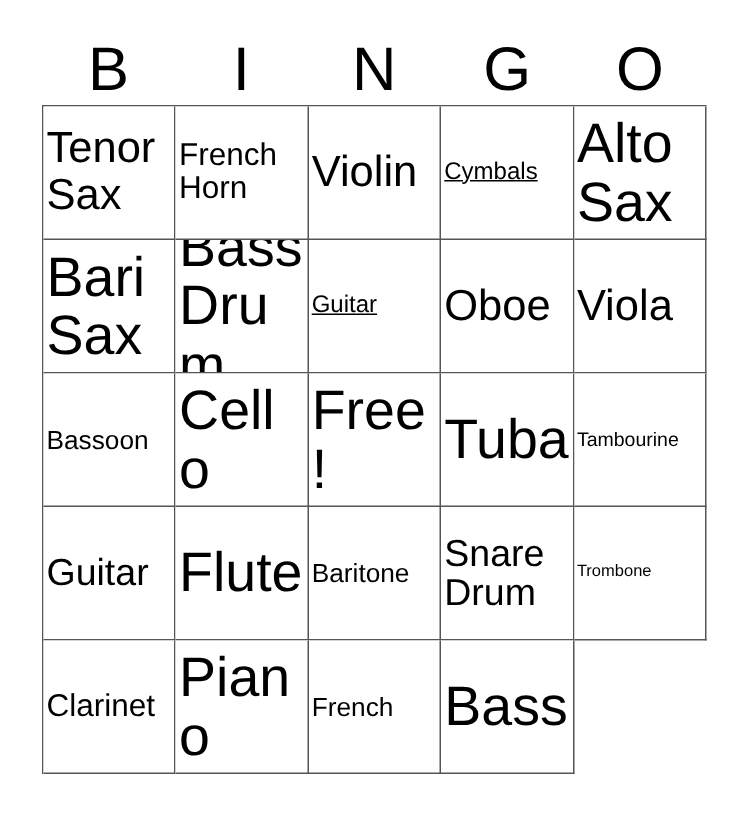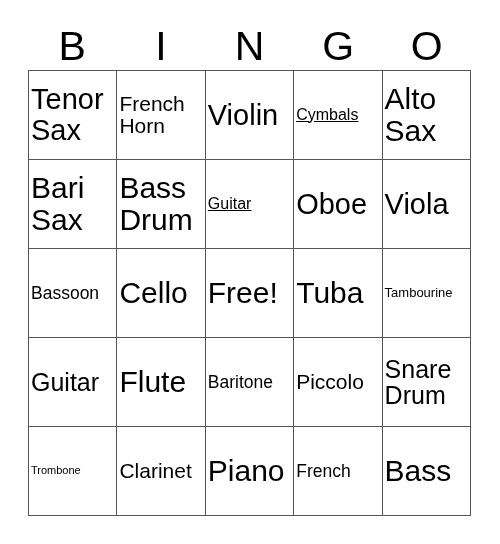--- a/index.html
+++ b/index.html
@@ -81,21 +81,21 @@
   }
 
   
   .fs-xs  { font-size: 13px; }
   .fs-s   { font-size: 11px; }
   .fs-sm  { font-size: 16px; text-decoration: underline; }
   .fs-m   { font-size: 17.5px; }
   .fs-ml  { font-size: 21px; }
   .fs-l   { font-size: 25px; }
   .fs-xl  { font-size: 29px; }
-  .fs-xxl { font-size: 30px; }
+  .fs-xxl { font-size: 37px; }
 </style>
 </head>
 <body>
 
 <div id="bingo-card">
 
   <div id="header-row">
     <div class="header-letter">B</div>
     <div class="header-letter">I</div>
     <div class="header-letter">N</div>
@@ -157,23 +157,20 @@
       <div class="cell">
         <span class="cell-text fs-l">Guitar</span>
       </div>
       <div class="cell">
         <span class="cell-text fs-xxl">Flute</span>
       </div>
       <div class="cell">
         <span class="cell-text fs-m">Baritone</span>
       </div>
       <div class="cell">
-        <span class="cell-text fs-ml">Piccolo</span>
-      </div>
-      <div class="cell">
         <span class="cell-text fs-l">Snare
 Drum</span>
       </div>
       <div class="cell">
         <span class="cell-text fs-s">Trombone</span>
       </div>
       <div class="cell">
         <span class="cell-text fs-ml">Clarinet</span>
       </div>
       <div class="cell">

